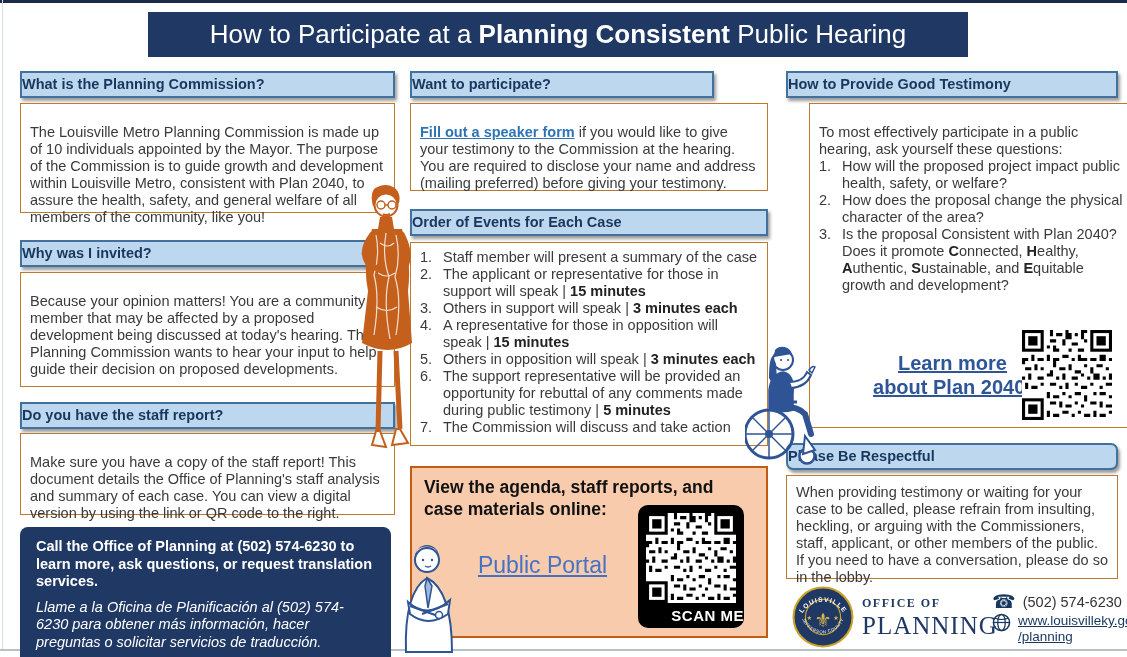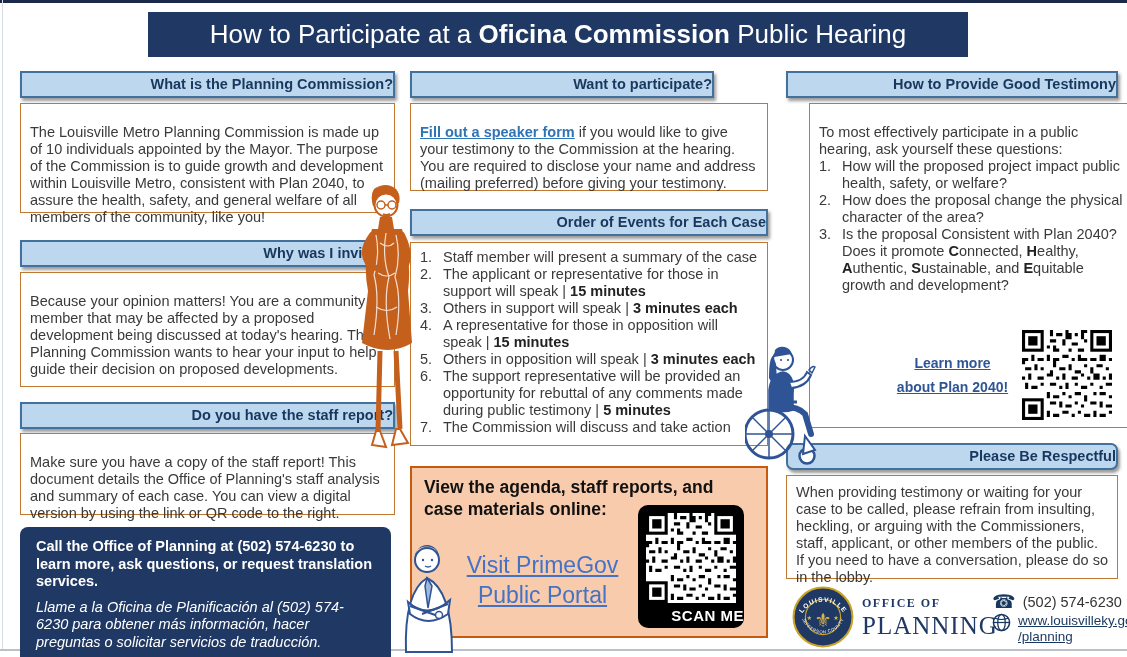--- a/index.html
+++ b/index.html
@@ -7,21 +7,21 @@
         font-family:"Liberation Sans",sans-serif;color:#3a3a3a;}
   .top-rule{position:absolute;top:0;left:0;width:1127px;height:3px;background:#1b2a4a;}
   .left-rule{position:absolute;top:0;left:2px;width:1px;height:650px;background:#d8dde2;}
   .bottom-rule{position:absolute;top:649px;left:0;width:1127px;height:2px;background:#b9c0c7;}
 
   .title-bar{position:absolute;left:148px;top:12px;width:820px;height:45px;background:#1f3864;
              color:#fff;text-align:center;font-size:26px;line-height:45px;}
   .title-bar b{font-weight:bold;}
 
   .hdr{position:absolute;box-sizing:border-box;height:27px;background:#bdd7ee;border:2px solid #41719c;
-       box-shadow:2px 3px 3px rgba(60,60,60,.5);text-align:right;font-weight:bold;color:#17375e;
+       box-shadow:2px 3px 3px rgba(60,60,60,.5);text-align:left;font-weight:bold;color:#17375e;
        font-size:14.5px;line-height:23px;}
   .box{position:absolute;box-sizing:border-box;background:#fff;border:1.5px solid #c0772e;
        color:#3a3a3a;font-size:14.5px;line-height:17px;padding:20px 9px;}
   .box b{color:#222;}
 
   .li{display:flex;margin:0;}
   .li .n{flex:none;width:23px;}
   .li .t{flex:1;}
 
   .link-blue{color:#2e75b6;font-weight:bold;text-decoration:underline;cursor:pointer;}
@@ -35,21 +35,21 @@
          background:#f8cbad;border:2px solid #c55a11;}
   .peach .heading{position:absolute;left:12px;top:8px;width:305px;font-size:17.5px;font-weight:bold;
                   color:#111;line-height:22px;}
   .primegov{position:absolute;left:28px;top:82px;width:205px;text-align:center;font-size:23px;
             line-height:30px;color:#4472c4;text-decoration:underline;cursor:pointer;}
   .qr-frame{position:absolute;left:226px;top:37px;width:106px;height:123px;background:#000;border-radius:10px;}
   .qr-frame svg{position:absolute;left:8px;top:8px;width:90px;height:90px;background:#fff;}
   .qr-frame .scanme{position:absolute;left:0;bottom:4px;width:100%;text-align:right;color:#fff;
                     font-size:15px;font-weight:bold;letter-spacing:.5px;}
 
-  .learn-link{position:absolute;left:40px;top:247px;width:205px;text-align:center;font-size:14px;
+  .learn-link{position:absolute;left:40px;top:247px;width:205px;text-align:center;font-size:20px;
               line-height:24px;font-weight:bold;color:#2e5597;text-decoration:underline;cursor:pointer;}
   .qr-plain{position:absolute;left:212px;top:226px;width:90px;height:90px;}
 
   .answers{font-weight:bold;color:#222;}
 
   .footer-seal{position:absolute;left:792px;top:586px;width:62px;height:62px;}
   .org{position:absolute;left:862px;top:596px;color:#1f3864;font-family:"Liberation Serif",serif;}
   .org .l1{font-size:12px;font-weight:bold;letter-spacing:1.5px;}
   .org .l2{font-size:25px;letter-spacing:1px;margin-top:1px;}
   .contact-phone{position:absolute;left:992px;top:590px;display:flex;align-items:center;gap:7px;}
@@ -87,21 +87,21 @@
         <g fill="#000">
           <rect x="2" y="2" width="3" height="3"></rect>
             <rect x="24" y="2" width="3" height="3"></rect>
             <rect x="2" y="24" width="3" height="3"></rect>
           <path d="M9 0h1v2h-1zM11 1h2v1h-2zM14 0h1v1h1v2h-2zM17 1h1v1h-1zM19 0h2v1h-1v2h-1zM9 3h2v1h-2zM13 3h1v2h-1zM16 4h2v1h-2zM20 3h1v1h-1zM8 5h1v1h-1zM10 5h1v1h1v1h-2zM15 6h1v1h-1zM18 6h2v1h-2zM0 9h2v1h-1v1h-1zM3 8h1v2h-1zM5 9h2v1h-2zM8 8h1v2h-1zM10 9h2v1h-1v2h-1zM13 8h2v1h-2zM16 9h1v1h-1zM18 8h1v1h2v1h-3zM22 9h2v1h-2zM25 8h2v2h-2zM28 9h1v1h-1zM1 12h2v1h-2zM4 11h1v2h-1zM6 12h1v1h-1zM9 13h1v1h-1zM12 12h2v1h-2zM15 11h1v2h-1zM17 13h2v1h-2zM20 11h1v1h-1zM22 12h1v2h-1zM24 11h2v1h-2zM27 12h1v1h-1zM0 15h1v1h-1zM2 14h1v2h-1zM5 15h2v1h-2zM8 14h2v1h-2zM11 15h1v1h-1zM13 14h1v2h-1zM16 15h2v1h-2zM19 14h1v1h-1zM21 15h1v1h-1zM23 14h2v2h-2zM26 15h1v1h-1zM28 14h1v2h-1zM1 17h1v2h-1zM3 18h2v1h-2zM6 17h1v1h-1zM9 17h2v1h-2zM12 18h1v1h-1zM14 17h1v2h-1zM17 17h1v1h-1zM19 18h2v1h-2zM22 17h1v1h-1zM25 18h1v1h-1zM27 17h2v1h-2zM8 20h1v2h-1zM10 21h2v1h-2zM13 20h1v1h-1zM15 21h1v1h-1zM17 20h2v1h-2zM20 21h1v2h-1zM23 20h1v1h-1zM25 20h2v1h-2zM28 21h1v1h-1zM9 23h2v1h-2zM12 23h1v2h-1zM14 24h2v1h-2zM17 23h1v1h-1zM19 24h1v1h-1zM22 23h2v1h-2zM25 23h1v2h-1zM27 24h2v1h-2zM8 26h1v2h-1zM10 27h2v1h-2zM13 26h2v1h-2zM16 27h1v1h-1zM18 26h1v1h-1zM20 27h2v1h-2zM23 26h1v2h-1zM25 27h2v1h-2zM28 26h1v1h-1z"></path>
         </g>
       </g>
     </defs>
   </svg>
 
-  <div class="title-bar"><span>How to Participate at a </span><b>Oficina Commission</b><span> Public Hearing</span></div>
+  <div class="title-bar"><span>How to Participate at a </span><b>Planning Consistent</b><span> Public Hearing</span></div>
 
   <div class="hdr" style="left:20px;top:71px;width:375px;">What is the Planning Commission?</div>
   <div class="box" style="left:20px;top:103px;width:375px;height:110px;">The Louisville Metro Planning Commission is made up of 10 individuals appointed by the Mayor. The purpose of the Commission is to guide growth and development within Louisville Metro, consistent with Plan 2040, to assure the health, safety, and general welfare of all members of the community, like you!</div>
 
   <div class="hdr" style="left:20px;top:240px;width:375px;">Why was I invited?</div>
   <div class="box" style="left:20px;top:272px;width:375px;height:115px;">Because your opinion matters! You are a community member that may be affected by a proposed development being discussed at today's hearing. The Planning Commission wants to hear your input to help guide their decision on proposed developments.</div>
 
   <div class="hdr" style="left:20px;top:402px;width:375px;">Do you have the staff report?</div>
   <div class="box" style="left:20px;top:433px;width:375px;height:82px;">Make sure you have a copy of the staff report! This document details the Office of Planning's staff analysis and summary of each case. You can view a digital version by using the link or QR code to the right.</div>
 
@@ -141,21 +141,20 @@
       </div>
     <div class="li">
         <span class="n">7.</span>
         <span class="t"><span>The Commission will discuss and take action</span><b></b></span>
       </div>
   </div>
 
   <div class="peach">
     <div class="heading">View the agenda, staff reports, and case materials online:</div>
     <div class="primegov">
-        <span class="u1" style="display:block">Visit PrimeGov</span>
         <span style="display:block">Public Portal</span>
       </div>
     <div class="qr-frame">
       <svg viewBox="0 0 29 29">
           <use href="#qr-sym"></use>
         </svg>
       <div class="scanme">SCAN ME</div>
     </div>
   </div>
 

